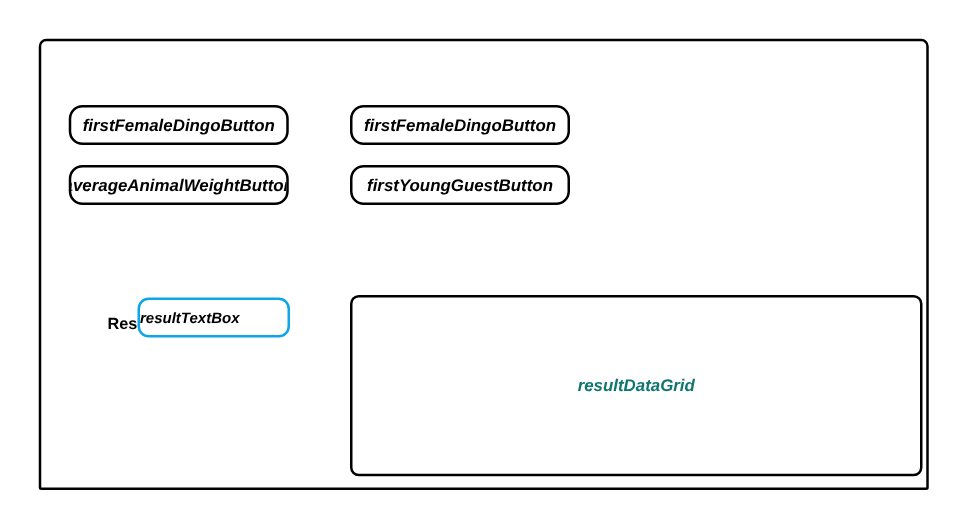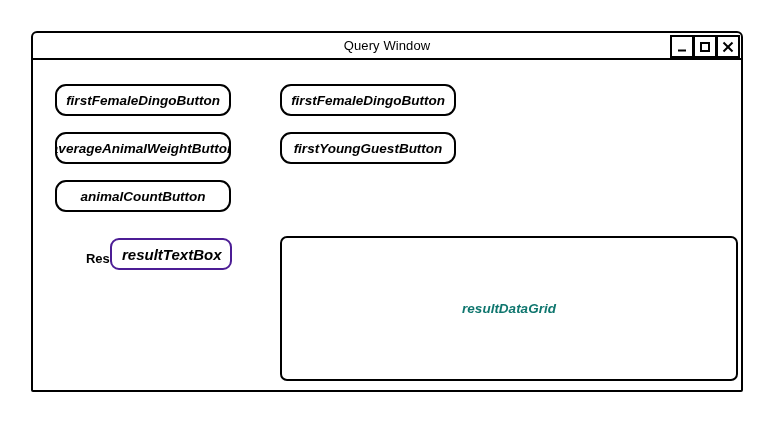--- a/index.html
+++ b/index.html
@@ -115,27 +115,26 @@
     font-weight: bold;
     color: #000000;
   }
   #result-text-box {
     position: absolute;
     left: 77px;
     top: 205px;
     width: 122px;
     height: 32px;
     box-sizing: border-box;
-    border: 2px solid #4c1d95;
+    border: 2px solid #0ea5e9;
     border-radius: 9px;
     background: #ffffff;
     display: flex;
     align-items: center;
-    padding-left: 10px;
-    font-size: 15px;
+    font-size: 12px;
     font-weight: bold;
     font-style: italic;
     color: #000000;
     white-space: nowrap;
     overflow: hidden;
   }
 
   
   #result-data-grid {
     position: absolute;
@@ -154,64 +153,29 @@
     font-weight: bold;
     font-style: italic;
     color: #0f766e;
   }
 </style>
 </head>
 <body>
 
 <div id="window-frame">
 
-  <div id="title-bar">
-    <span id="window-title">Query Window</span>
-
-    <div id="window-controls">
-
-      <div class="win-btn">
-        <span>
-          <svg width="14" height="14" viewBox="0 0 14 14" aria-hidden="true">
-            <line x1="3" y1="10.5" x2="11" y2="10.5" stroke="#000" stroke-width="2"></line>
-          </svg>
-        </span>
-      </div>
-
-      <div class="win-btn">
-        <span>
-          <svg width="14" height="14" viewBox="0 0 14 14" aria-hidden="true">
-            <rect x="3" y="3" width="8" height="8" fill="none" stroke="#000" stroke-width="2"></rect>
-          </svg>
-        </span>
-      </div>
-
-      <div class="win-btn">
-        <span>
-          <svg width="14" height="14" viewBox="0 0 14 14" aria-hidden="true">
-            <line x1="2.5" y1="2.5" x2="11.5" y2="11.5" stroke="#000" stroke-width="2"></line>
-            <line x1="11.5" y1="2.5" x2="2.5" y2="11.5" stroke="#000" stroke-width="2"></line>
-          </svg>
-        </span>
-      </div>
-
-    </div>
-  </div>
 
   <div class="wf-button" id="btn-total-animal-weight">
     <span>firstFemaleDingoButton</span>
   </div>
 
   <div class="wf-button" id="btn-average-animal-weight">
     <span>averageAnimalWeightButton</span>
   </div>
 
-  <div class="wf-button" id="btn-animal-count">
-    <span>animalCountButton</span>
-  </div>
 
   <div class="wf-button" id="btn-first-heavy-animal">
     <span>firstFemaleDingoButton</span>
   </div>
 
   <div class="wf-button" id="btn-first-young-guest">
     <span>firstYoungGuestButton</span>
   </div>
 
 

